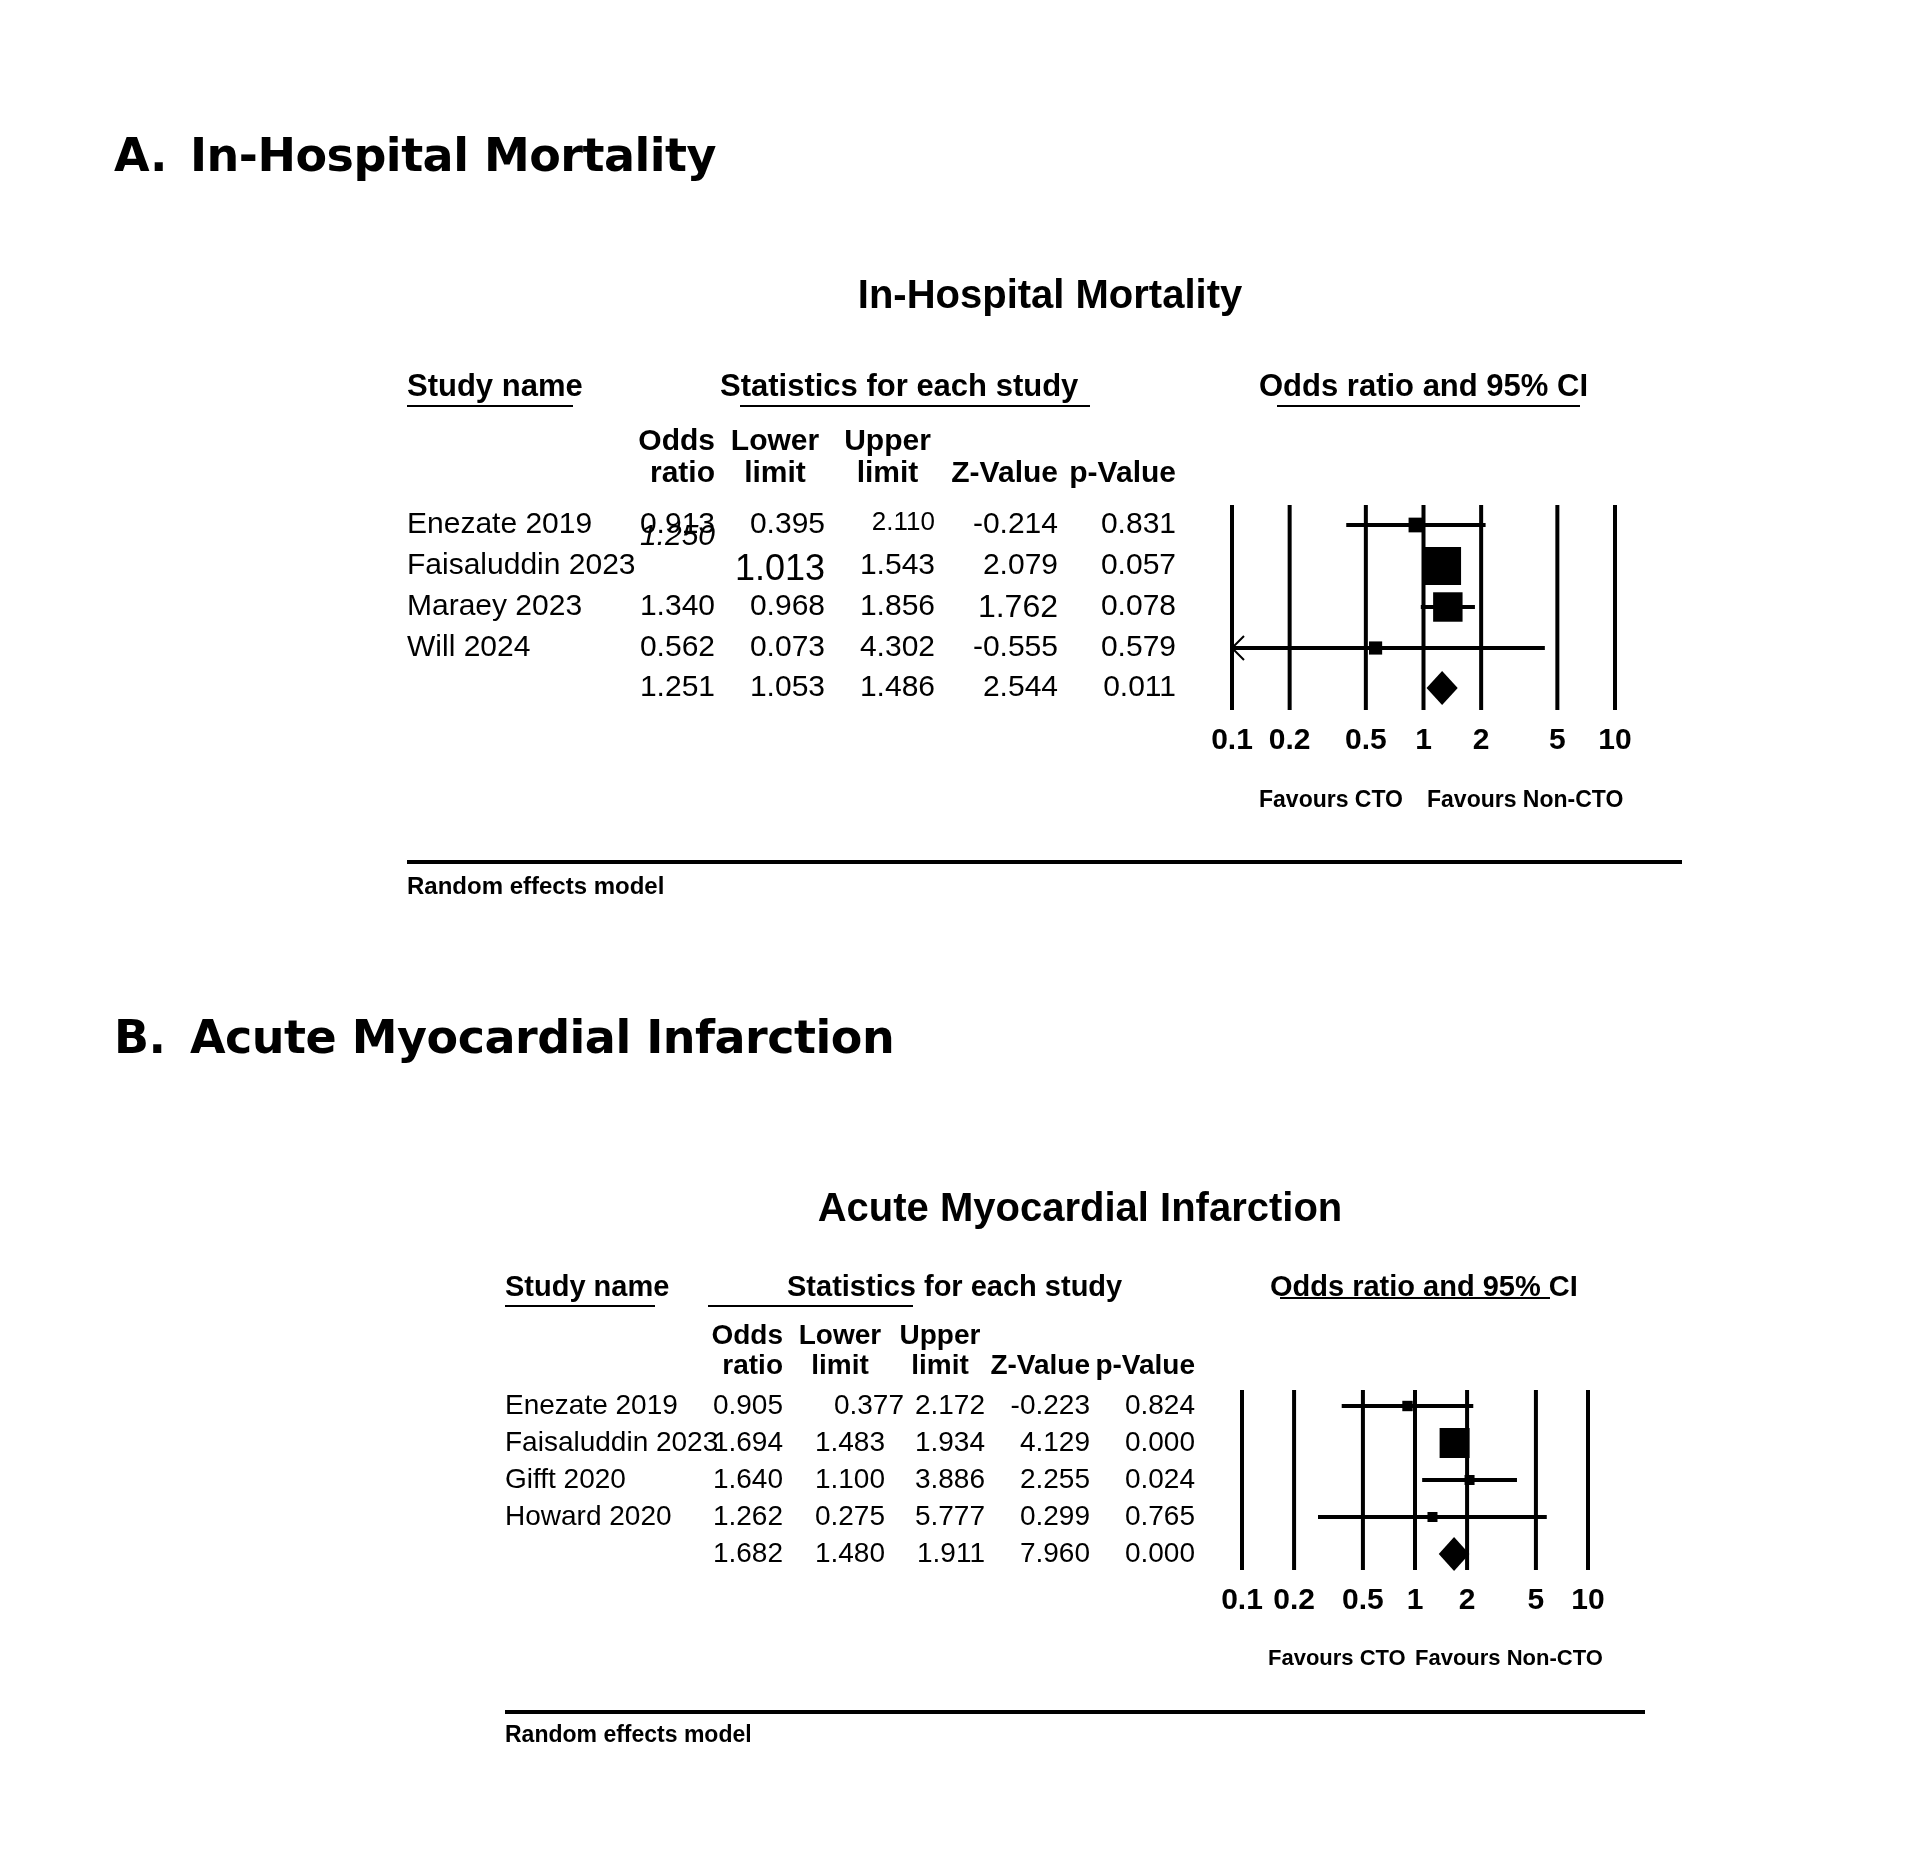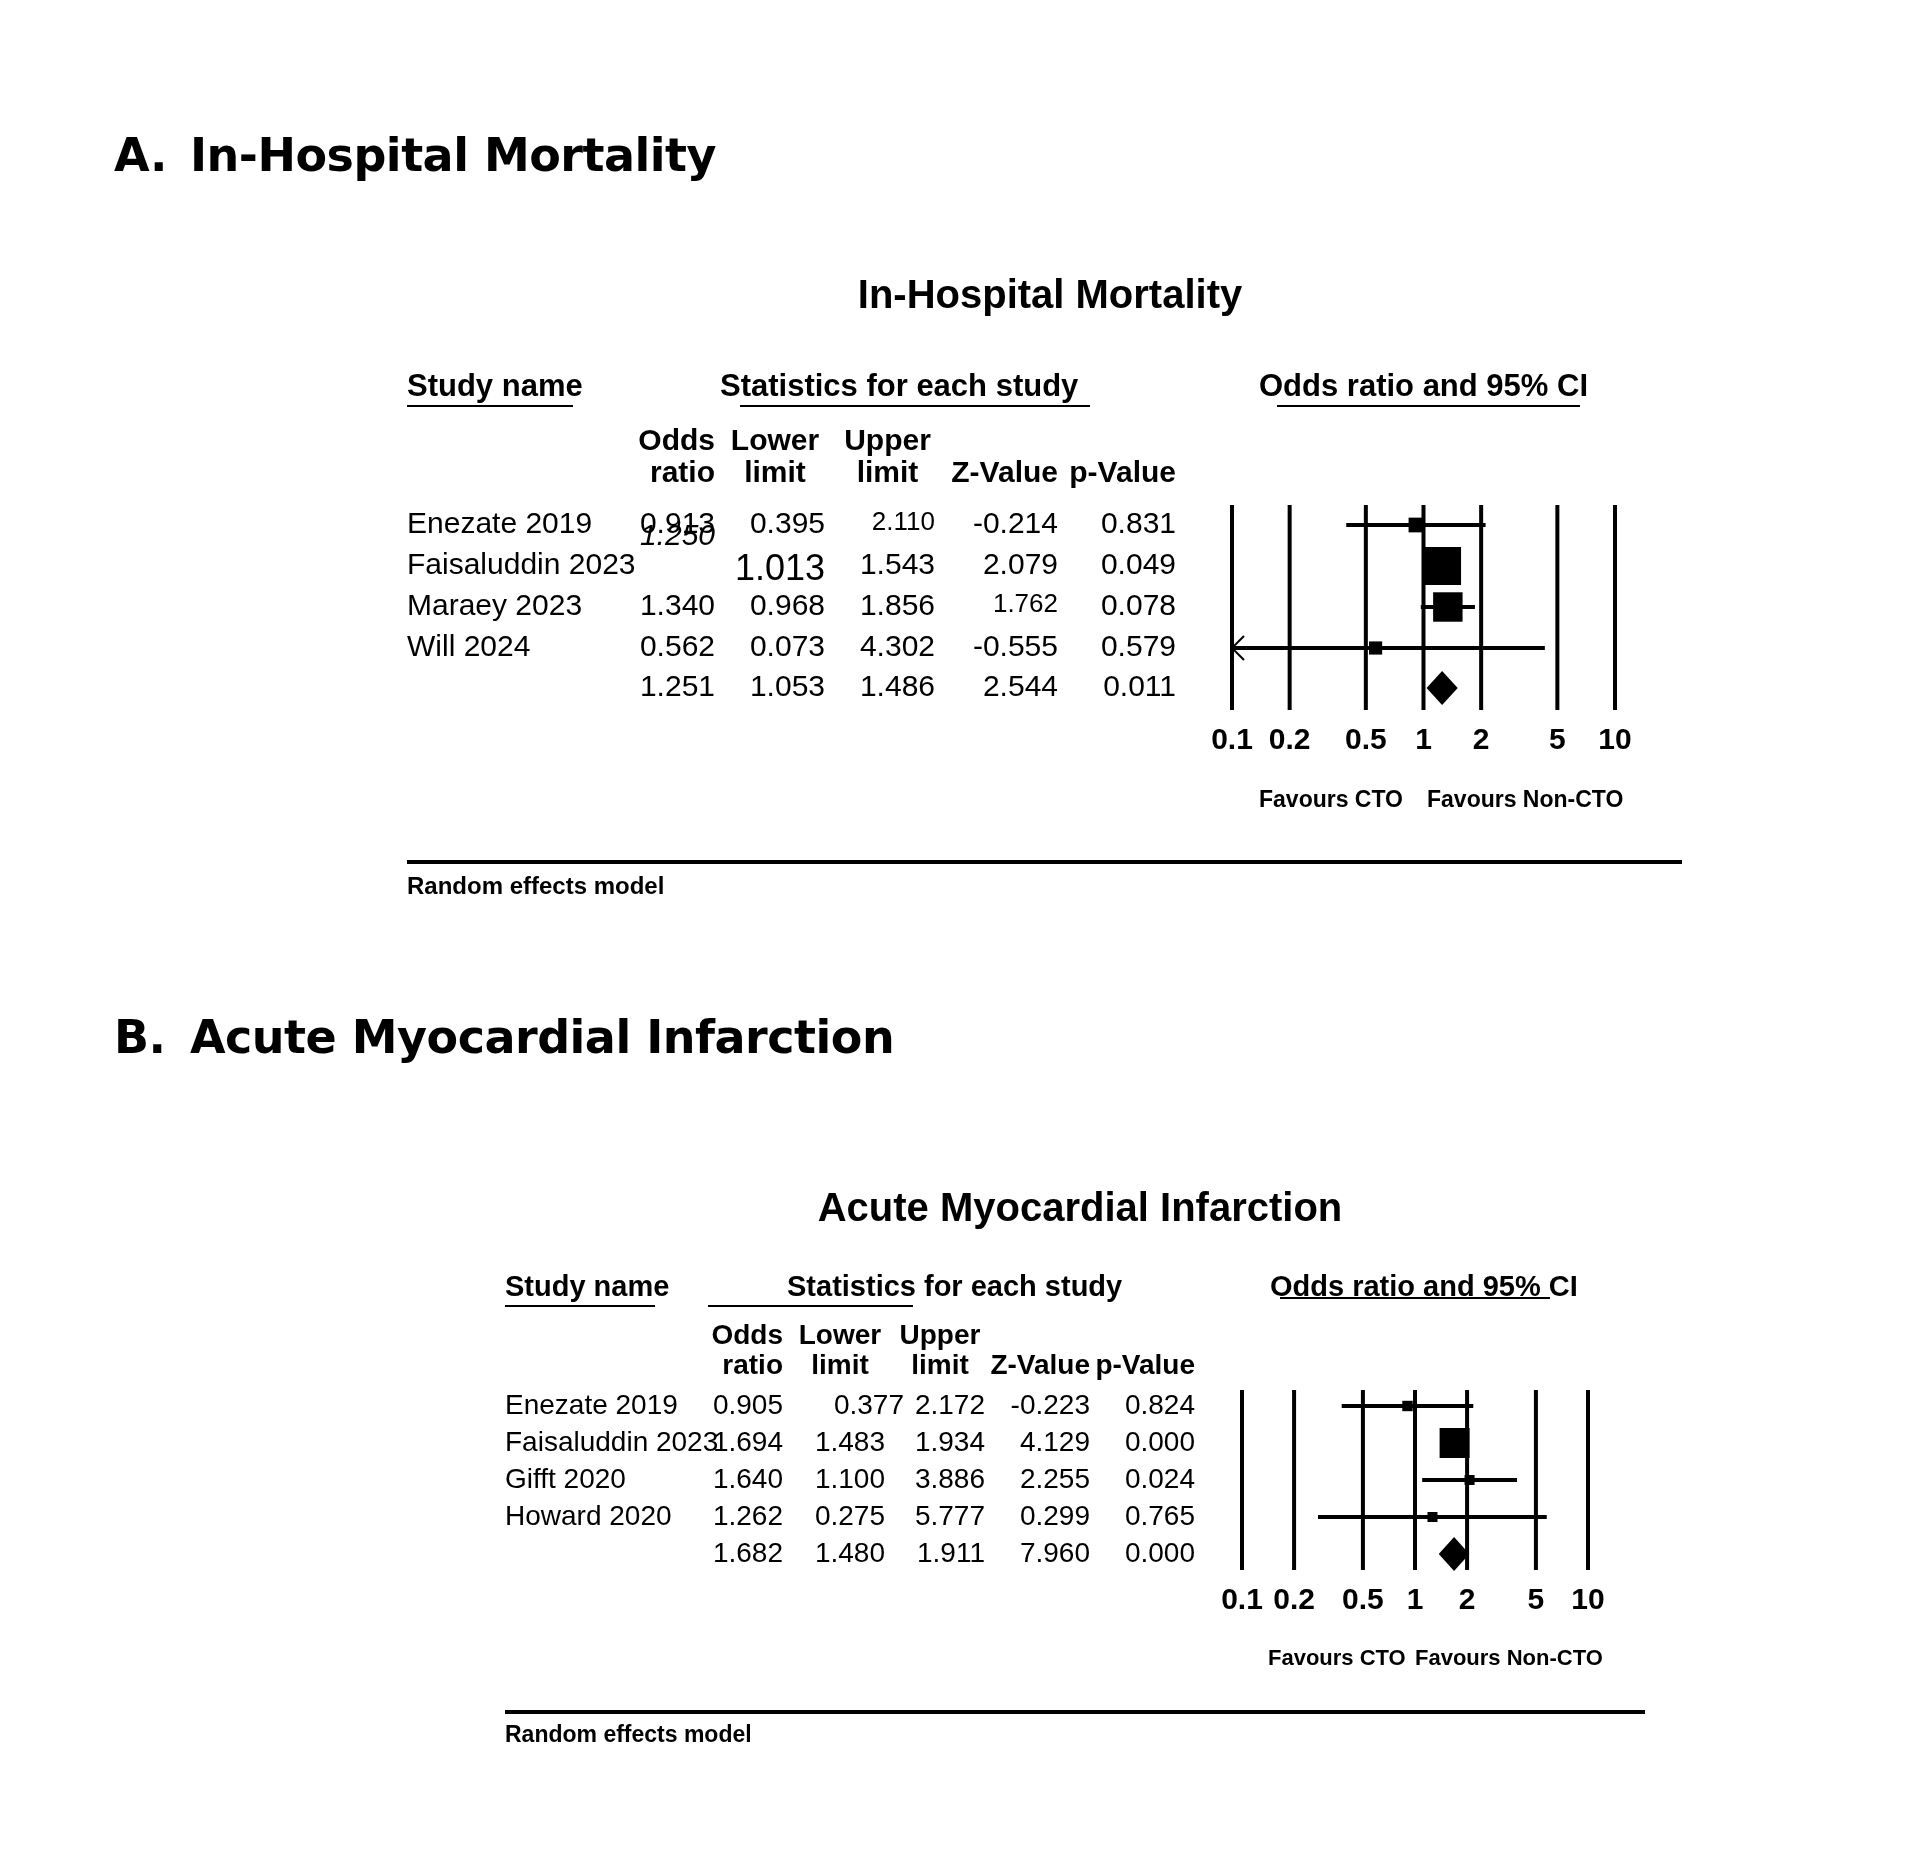--- a/index.html
+++ b/index.html
@@ -45,26 +45,26 @@
       <div class="cell num" style="font-size: 30px; left: 620px; width: 95px; top: 506.4px;">0.913</div>
       <div class="cell num" style="font-size: 30px; left: 725px; width: 100px; top: 506.4px;">0.395</div>
       <div class="cell num" style="font-size: 26px; left: 835px; width: 100px; top: 506.4px;">2.110</div>
       <div class="cell num" style="font-size: 30px; left: 940px; width: 118px; top: 506.4px;">-0.214</div>
       <div class="cell num" style="font-size: 30px; left: 1058px; width: 118px; top: 506.4px;">0.831</div>
       <div class="cell" style="font-size: 30px; left: 407px; top: 547.4px;">Faisaluddin 2023</div>
       <div class="cell num" style="font-size: 30px; left: 620px; width: 95px; top: 518px; font-style: italic;">1.250</div>
       <div class="cell num" style="font-size: 36px; left: 725px; width: 100px; top: 547.4px;">1.013</div>
       <div class="cell num" style="font-size: 30px; left: 835px; width: 100px; top: 547.4px;">1.543</div>
       <div class="cell num" style="font-size: 30px; left: 940px; width: 118px; top: 547.4px;">2.079</div>
-      <div class="cell num" style="font-size: 30px; left: 1058px; width: 118px; top: 547.4px;">0.049</div>
+      <div class="cell num" style="font-size: 30px; left: 1058px; width: 118px; top: 547.4px;">0.057</div>
       <div class="cell" style="font-size: 30px; left: 407px; top: 588.4px;">Maraey 2023</div>
       <div class="cell num" style="font-size: 30px; left: 620px; width: 95px; top: 588.4px;">1.340</div>
       <div class="cell num" style="font-size: 30px; left: 725px; width: 100px; top: 588.4px;">0.968</div>
       <div class="cell num" style="font-size: 30px; left: 835px; width: 100px; top: 588.4px;">1.856</div>
-      <div class="cell num" style="font-size: 26px; left: 940px; width: 118px; top: 588.4px;">1.762</div>
+      <div class="cell num" style="font-size: 32px; left: 940px; width: 118px; top: 588.4px;">1.762</div>
       <div class="cell num" style="font-size: 30px; left: 1058px; width: 118px; top: 588.4px;">0.078</div>
       <div class="cell" style="font-size: 30px; left: 407px; top: 629.4px; text-align: center;">Will 2024</div>
       <div class="cell num" style="font-size: 30px; left: 620px; width: 95px; top: 629.4px;">0.562</div>
       <div class="cell num" style="font-size: 30px; left: 725px; width: 100px; top: 629.4px;">0.073</div>
       <div class="cell num" style="font-size: 30px; left: 835px; width: 100px; top: 629.4px;">4.302</div>
       <div class="cell num" style="font-size: 30px; left: 940px; width: 118px; top: 629.4px;">-0.555</div>
       <div class="cell num" style="font-size: 30px; left: 1058px; width: 118px; top: 629.4px;">0.579</div>
       <div class="cell num" style="font-size: 30px; left: 620px; width: 95px; top: 669.4px;">1.251</div>
       <div class="cell num" style="font-size: 30px; left: 725px; width: 100px; top: 669.4px;">1.053</div>
       <div class="cell num" style="font-size: 30px; left: 835px; width: 100px; top: 669.4px;">1.486</div>

